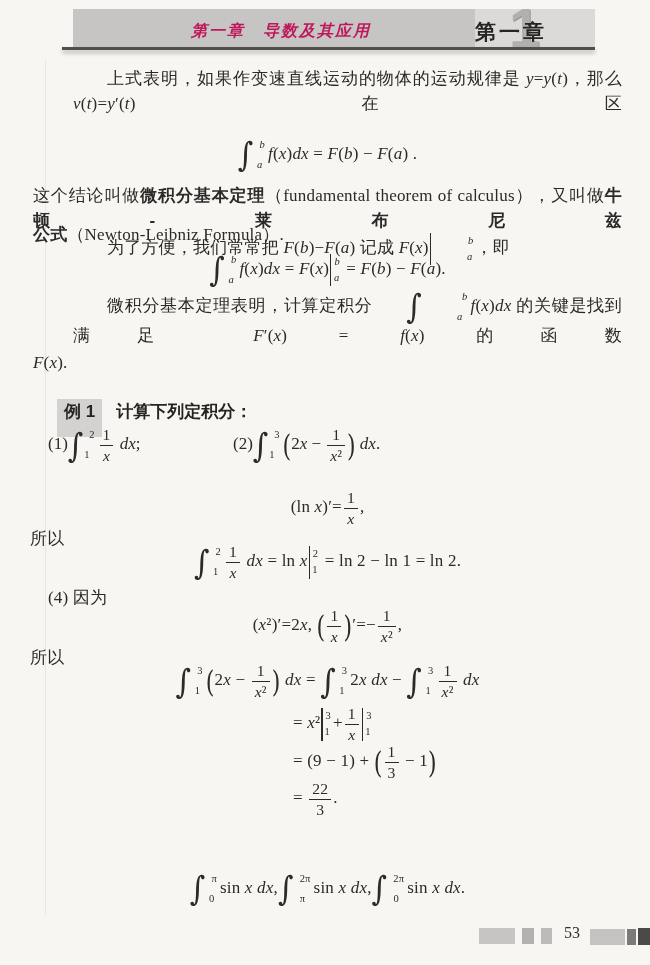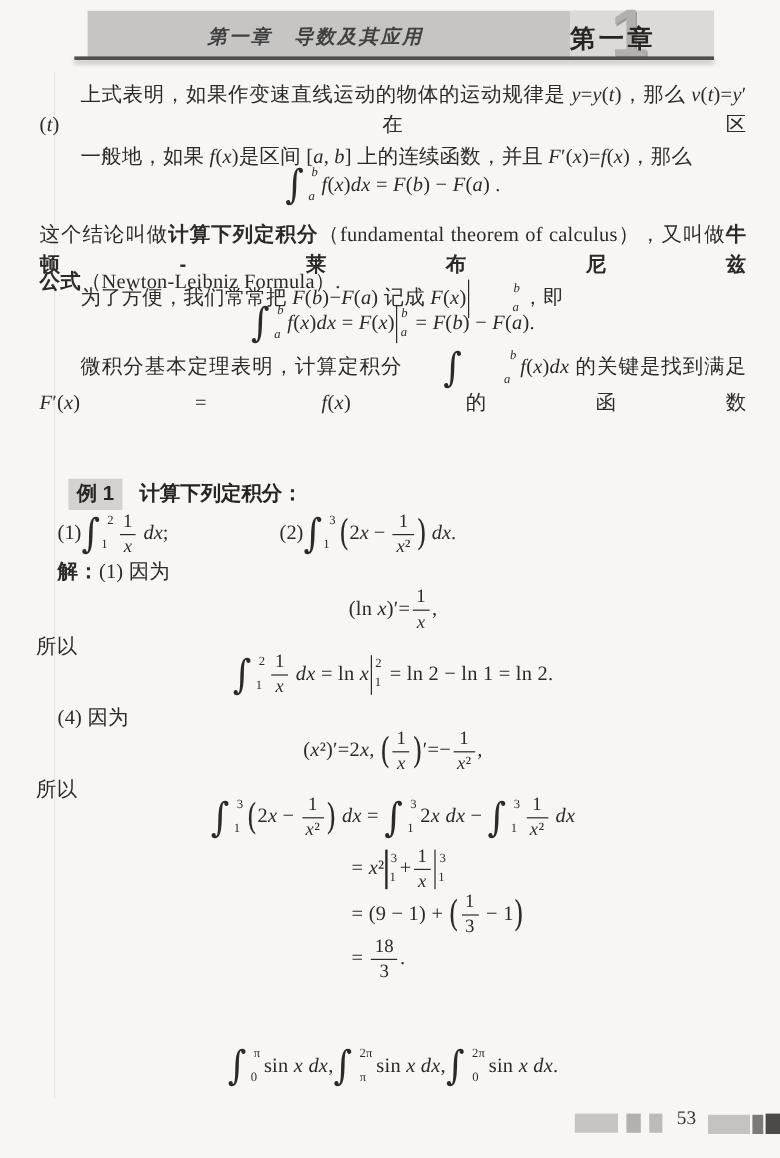--- a/index.html
+++ b/index.html
@@ -1,40 +1,40 @@
 <!DOCTYPE html>
 <html><head>
 <meta charset="utf-8">
 <style>
   html,body{margin:0;padding:0;background:#e8e7e5;}
   .page{position:relative;width:650px;height:965px;margin:0 auto;background:#f7f6f3;overflow:hidden;
         font-family:"Liberation Serif","DejaVu Serif",serif;color:#2c2a28;}
   
   .band{position:absolute;left:73px;top:9px;width:522px;height:40px;background:#c6c5c3;}
-  .band-title{position:absolute;left:100px;top:12px;font-family:"Liberation Sans","DejaVu Sans",sans-serif;
-        font-style:italic;font-weight:700;font-size:16px;letter-spacing:2px;color:#404040;}
+  .band-title{position:absolute;left:118px;top:12px;font-family:"Liberation Sans","DejaVu Sans",sans-serif;
+        font-style:italic;font-weight:700;font-size:16px;letter-spacing:2px;color:#be185d;}
   .badge{position:absolute;left:402px;top:0;width:120px;height:40px;background:#dbdad8;}
   .badge-num{position:absolute;left:34px;top:-9px;font-family:"Liberation Sans","DejaVu Sans",sans-serif;
         font-weight:800;font-size:56px;line-height:1;color:#b1b0ae;text-shadow:1px 1px 0 #9a9997;}
   .badge-label{position:relative;z-index:1;text-align:left;margin-top:9px;
         font-family:"Liberation Sans","DejaVu Sans",sans-serif;font-weight:700;font-size:21px;
         letter-spacing:3px;color:#262524;}
   .band-edge{position:absolute;left:62px;top:47px;width:533px;height:3px;background:#504f4d;
         box-shadow:0 3px 4px rgba(0,0,0,0.28);}
   .gutter{position:absolute;left:45px;top:60px;height:855px;width:1px;background:rgba(60,55,50,0.07);}
   
   .t{position:absolute;left:33px;right:28px;font-size:17px;line-height:25px;letter-spacing:0.2px;}
-  .ind{text-indent:2em;}
+  .ind{text-indent:2em;margin-left:40px;}
   .ctr{text-align:center;}
   .just{text-align:justify;text-align-last:justify;}
   .cnb{font-family:"Liberation Sans","DejaVu Sans",sans-serif;font-weight:700;font-style:normal;}
   
   .exrow{position:absolute;left:57px;font-family:"Liberation Sans","DejaVu Sans",sans-serif;
         font-weight:700;font-size:17px;color:#262422;}
-  .exlabel{display:inline-block;background:#d3d2d0;padding:1px 7px 2px;margin-right:14px;}
+  .exlabel{display:inline-block;background:#d3d2d0;padding:1px 7px 14px;margin-right:14px;}
   .item{position:absolute;font-size:17px;}
   
   .mint{display:inline-flex;align-items:center;vertical-align:middle;}
   .isym{display:inline-block;font-family:"DejaVu Serif",serif;font-size:1.75em;line-height:1;
         transform:scaleY(1.12);font-style:normal;}
   .lims{display:inline-flex;flex-direction:column;justify-content:space-between;font-size:0.62em;
         line-height:1;height:2.9em;padding:0 3px 0 1px;font-style:normal;}
   .lims span:first-child{padding-left:5px;}
   .mbar{display:inline-flex;align-items:center;vertical-align:middle;margin-left:1px;}
   .bline{width:1.3px;height:1.9em;background:currentColor;}
@@ -60,29 +60,28 @@
     <div class="band-title">第一章　导数及其应用</div>
     <div class="badge">
       <div class="badge-num">1</div>
       <div class="badge-label">第一章</div>
     </div>
   </div>
   <div class="band-edge"></div>
   <div class="gutter"></div>
 
   <div class="t ind just" style="top:66px">上式表明，如果作变速直线运动的物体的运动规律是 <i>y</i>=<i>y</i>(<i>t</i>)，那么 <i>v</i>(<i>t</i>)=<i>y</i>′(<i>t</i>)在区</div>
-  <div class="t ind" style="top:118px">一般地，如果 <i>f</i>(<i>x</i>)是区间 [<i>a</i>, <i>b</i>] 上的连续函数，并且 <i>F</i>′(<i>x</i>)=<i>f</i>(<i>x</i>)，那么</div>
   <div class="t ctr" style="top:140px"><span class="mint">
         <span class="isym">∫</span>
         <span class="lims">
           <span><i>b</i></span>
           <span><i>a</i></span>
         </span>
       </span><i>f</i>(<i>x</i>)<i>d</i><i><i>x</i></i> = <i>F</i>(<i>b</i>) − <i>F</i>(<i>a</i>) .</div>
-  <div class="t just" style="top:183px">这个结论叫做<b class="cnb">计算下列定积分</b>（fundamental theorem of calculus），又叫做<b class="cnb">牛顿-莱布尼兹</b></div>
+  <div class="t just" style="top:183px">这个结论叫做<b class="cnb">微积分基本定理</b>（fundamental theorem of calculus），又叫做<b class="cnb">牛顿-莱布尼兹</b></div>
   <div class="t" style="top:222px"><b class="cnb">公式</b>（Newton-Leibniz Formula）.</div>
   <div class="t ind" style="top:233px">为了方便，我们常常把 <i>F</i>(<i>b</i>)−<i>F</i>(<i>a</i>) 记成 <i>F</i>(<i>x</i>)<span class="mbar">
         <span class="bline"></span>
         <span class="lims">
           <span><i>b</i></span>
           <span><i>a</i></span>
         </span>
       </span>，即</div>
   <div class="t ctr" style="top:254px"><span class="mint">
         <span class="isym">∫</span>
@@ -97,20 +96,21 @@
           <span><i>a</i></span>
         </span>
       </span> = <i>F</i>(<i>b</i>) − <i>F</i>(<i>a</i>).</div>
   <div class="t ind just" style="top:292px">微积分基本定理表明，计算定积分<span class="mint">
         <span class="isym">∫</span>
         <span class="lims">
           <span><i>b</i></span>
           <span><i>a</i></span>
         </span>
       </span><i>f</i>(<i>x</i>)<i>d</i><i><i>x</i></i> 的关键是找到满足 <i>F</i>′(<i>x</i>) = <i>f</i>(<i>x</i>) 的函数</div>
+  <div class="t" style="top:350px"><i>F</i>(<i>x</i>).</div>
 
   <div class="exrow" style="top:399px">
     <span class="exlabel">例 1</span><span>计算下列定积分：</span>
   </div>
   <div class="item" style="left:48px;top:426px">(1)<span class="mint">
         <span class="isym">∫</span>
         <span class="lims">
           <span>2</span>
           <span>1</span>
         </span>
@@ -121,21 +121,20 @@
   <div class="item" style="left:233px;top:426px">(2)<span class="mint">
         <span class="isym">∫</span>
         <span class="lims">
           <span>3</span>
           <span>1</span>
         </span>
       </span><span class="bigp">(</span>2<i><i>x</i></i> − <span class="mfrac">
         <span class="num">1</span>
         <span class="den"><i>x</i>²</span>
       </span><span class="bigp">)</span> <i>d</i><i><i>x</i></i>.</div>
-  <div class="t" style="left:48px;top:464px"><b class="cnb">解：</b>(1) 因为</div>
   <div class="t ctr" style="top:489px">(ln <i>x</i>)′=<span class="mfrac">
         <span class="num">1</span>
         <span class="den"><i>x</i></span>
       </span>,</div>
   <div class="t" style="left:30px;top:526px">所以</div>
   <div class="t ctr" style="top:543px"><span class="mint">
         <span class="isym">∫</span>
         <span class="lims">
           <span>2</span>
           <span>1</span>
@@ -198,21 +197,21 @@
         <span class="lims">
           <span>3</span>
           <span>1</span>
         </span>
       </span></div>
   <div class="t" style="left:293px;top:743px">= (9 − 1) + <span class="bigp">(</span><span class="mfrac">
         <span class="num">1</span>
         <span class="den">3</span>
       </span> − 1<span class="bigp">)</span></div>
   <div class="t" style="left:293px;top:780px">= <span class="mfrac">
-        <span class="num">18</span>
+        <span class="num">22</span>
         <span class="den">3</span>
       </span>.</div>
 
   <div class="t ctr" style="top:874px"><span class="mint">
         <span class="isym">∫</span>
         <span class="lims">
           <span>π</span>
           <span>0</span>
         </span>
       </span>sin <i>x</i> <i>d</i><i><i>x</i></i>,<span class="mint">

